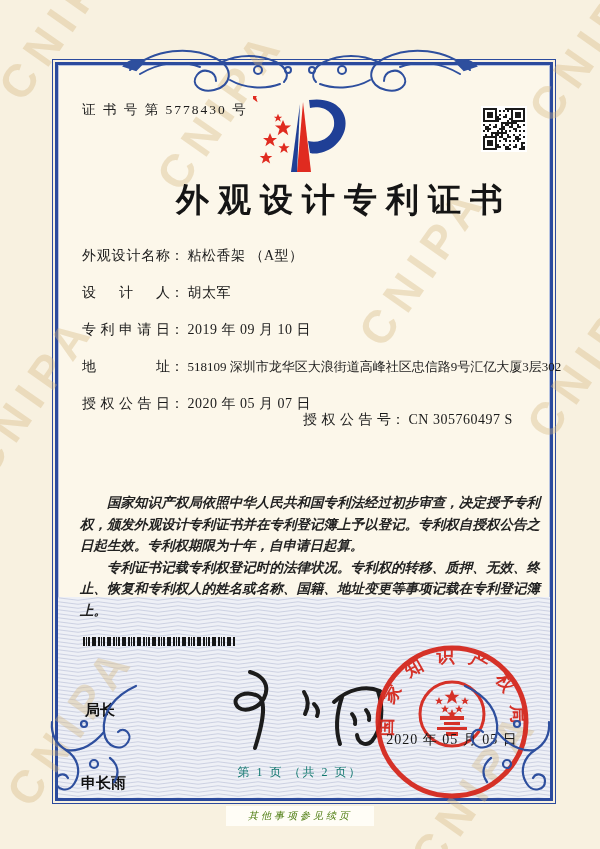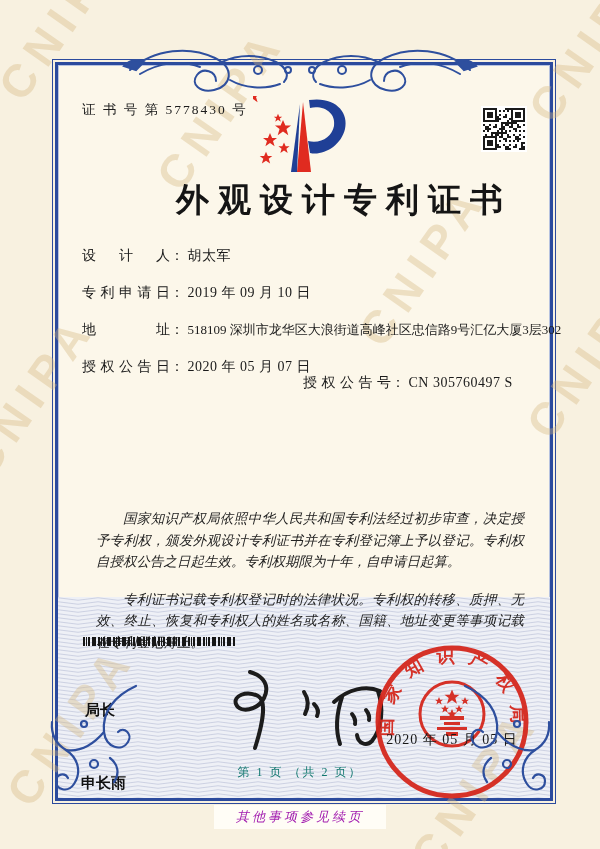--- a/index.html
+++ b/index.html
@@ -27,37 +27,37 @@
 
   .fields{position:absolute;left:82px;top:247px;width:460px;font-size:14px;color:#1b1b1b;}
   .frow{position:relative;height:37px;line-height:18px;white-space:nowrap;}
   .flabel{display:inline-block;width:88px;text-align:justify;text-align-last:justify;vertical-align:top;}
   .fvalue{letter-spacing:0.5px;}
   .frow.addr .fvalue{font-size:13px;letter-spacing:0;}
   .pair2{position:absolute;left:221px;top:16px;}
 
   .paras{position:absolute;left:80px;top:492px;width:460px;font-size:13.5px;line-height:1.6;color:#222;
          font-style:italic;}
-  .paras p{margin:16px;text-indent:2em;text-align:justify;}
+  .paras p{margin:0;text-indent:2em;text-align:justify;font-weight:bold;}
 
   .barcode{position:absolute;left:83px;top:637px;width:153px;height:9px;
     background:
       repeating-linear-gradient(90deg,#161616 0 2px,rgba(0,0,0,0) 2px 5px),
       repeating-linear-gradient(90deg,#161616 0 1px,rgba(0,0,0,0) 1px 3px);}
 
   .sig-title{position:absolute;left:85px;top:701px;font-family:"Liberation Sans",sans-serif;font-weight:bold;font-size:15px;color:#111;}
   .sig-name{position:absolute;left:81px;top:729px;font-family:"Liberation Sans",sans-serif;font-weight:bold;font-size:15px;color:#111;margin-top:45px;}
   .signature{position:absolute;left:212px;top:664px;width:190px;height:92px;}
 
   .seal{position:absolute;left:372px;top:642px;width:160px;height:160px;opacity:0.95;}
   .seal-date{position:absolute;left:372px;top:731px;width:160px;text-align:center;font-size:14px;color:#181818;letter-spacing:1px;z-index:3;}
 
   .page-info{position:absolute;left:0;top:764px;width:600px;text-align:center;font-size:12px;letter-spacing:2px;color:#0f766e;}
   .footer-note{position:absolute;left:0;top:805px;width:600px;text-align:center;}
-  .footer-note span{display:inline-block;background:#fffdf6;padding:3px 22px;font-size:13px;letter-spacing:3px;color:#a21caf;font-style:italic;}
+  .footer-note span{display:inline-block;background:#fffdf6;padding:3px 22px;font-size:10px;letter-spacing:3px;color:#4d7c0f;font-style:italic;}
 
   .ornament-top{position:absolute;left:110px;top:40px;width:380px;height:62px;z-index:3;}
   .corner{position:absolute;width:95px;height:118px;z-index:3;}
   .corner.bl{left:48px;top:680px;}
   .corner.br{left:458px;top:680px;transform:scaleX(-1);}
 </style>
 </head>
 <body>
 
 <div class="page">
@@ -402,20 +402,24 @@
           <rect x="36" y="40" width="2" height="2" fill="#1a1a1a"></rect>
           <rect x="38" y="40" width="2" height="2" fill="#1a1a1a"></rect>
           <rect x="40" y="40" width="2" height="2" fill="#1a1a1a"></rect>
         </svg>
     </div>
 
     <div class="title">外观设计专利证书</div>
 
     <div class="fields">
       <div class="frow">
+        <span class="flabel">外观设计名称</span><span>：</span>
+        <span class="fvalue">粘松香架 （A型）</span>
+      </div>
+      <div class="frow">
         <span class="flabel">设计人</span><span>：</span>
         <span class="fvalue">胡太军</span>
       </div>
       <div class="frow">
         <span class="flabel">专利申请日</span><span>：</span>
         <span class="fvalue">2019 年 09 月 10 日</span>
       </div>
       <div class="frow addr">
         <span class="flabel">地址</span><span>：</span>
         <span class="fvalue">518109 深圳市龙华区大浪街道高峰社区忠信路9号汇亿大厦3层302</span>

